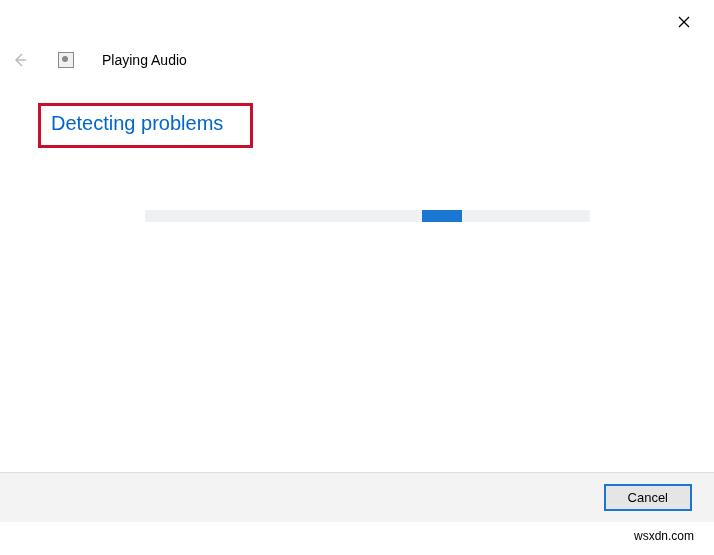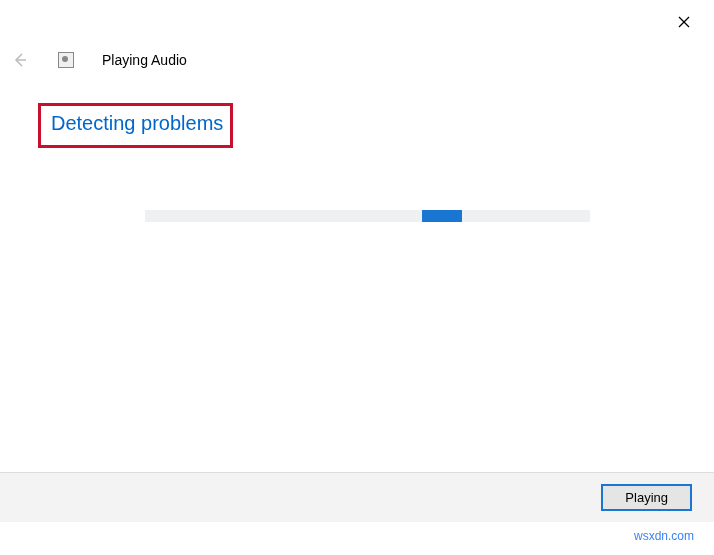--- a/index.html
+++ b/index.html
@@ -58,21 +58,21 @@
     }
     .title-text {
       font-size: 14px;
       color: #000;
     }
     .heading-wrap {
       position: absolute;
       top: 103px;
       left: 38px;
       border: 3px solid #c8102e;
-      padding: 6px 7px 10px 10px;
+      padding: 6px 27px 10px 10px;
     }
     .heading {
       font-size: 20px;
       color: #0066cc;
       font-weight: 400;
     }
     .progress-bar {
       position: absolute;
       top: 210px;
       left: 145px;
@@ -108,21 +108,21 @@
       color: #000;
       padding: 4px 22px;
       cursor: pointer;
       font-family: inherit;
     }
     .watermark {
       position: absolute;
       bottom: 12px;
       right: 20px;
       font-size: 12px;
-      color: #3b82f6;
+      color: #000000;
     }
   </style>
 </head>
 <body>
 
 <div class="close-btn">
   <svg width="12" height="12" viewBox="0 0 12 12">
     <line x1="1" y1="1" x2="11" y2="11" stroke="#000" stroke-width="1.2"></line>
     <line x1="11" y1="1" x2="1" y2="11" stroke="#000" stroke-width="1.2"></line>
   </svg>
@@ -141,16 +141,16 @@
 
 <div class="heading-wrap">
   <div class="heading">Detecting problems</div>
 </div>
 
 <div class="progress-bar">
   <div class="progress-fill"></div>
 </div>
 
 <div class="footer">
-  <button class="cancel-btn">Playing</button>
+  <button class="cancel-btn">Cancel</button>
 </div>
 
 <div class="watermark">wsxdn.com</div>
 
 </body></html>

